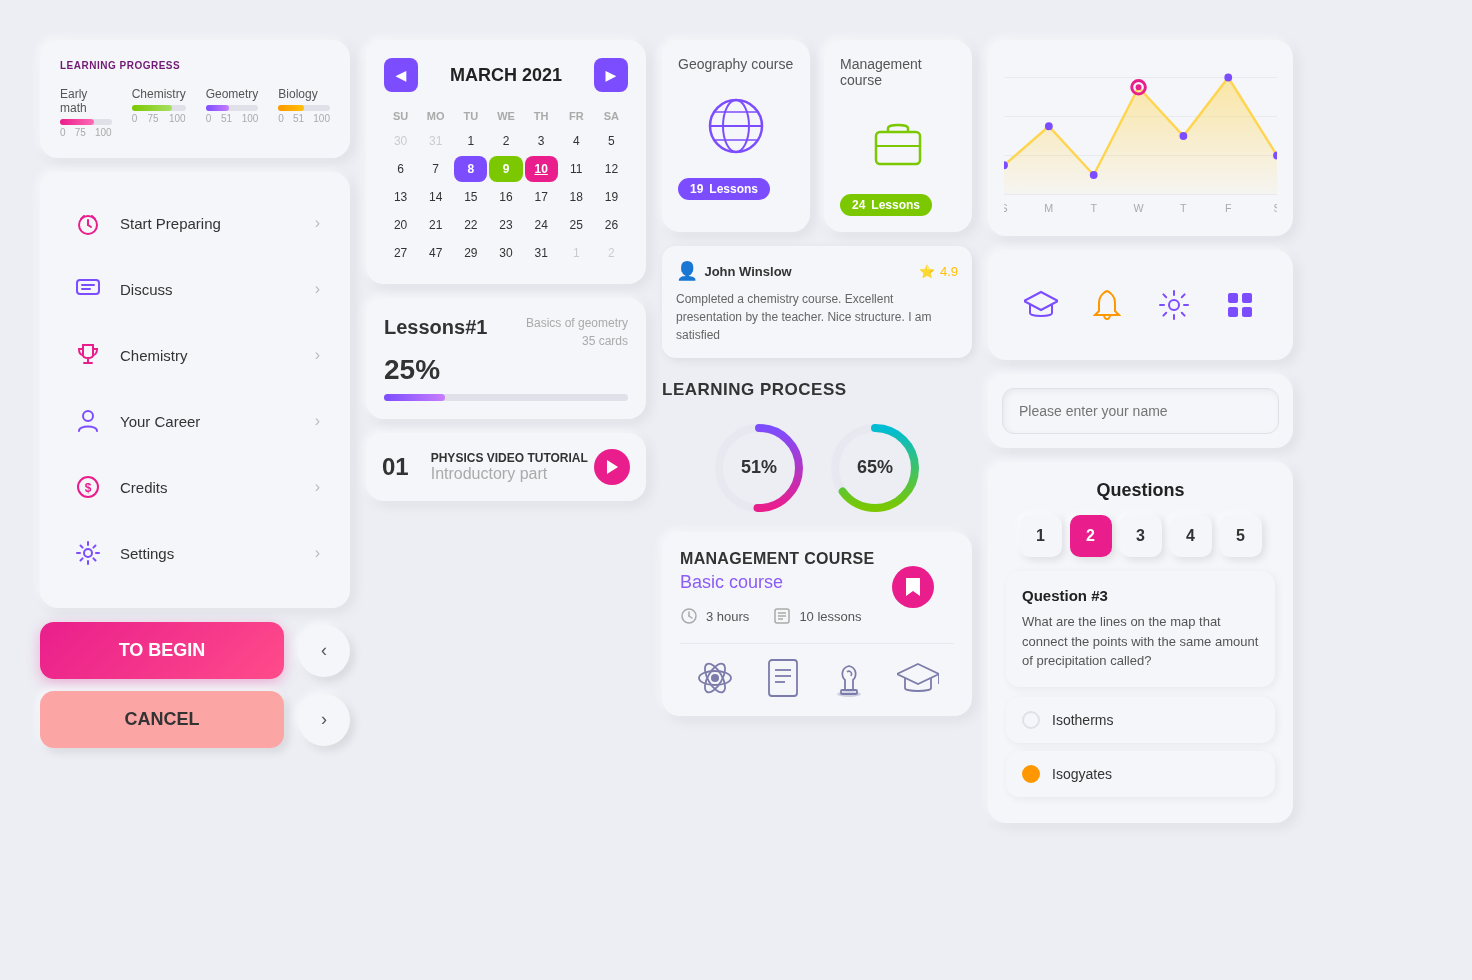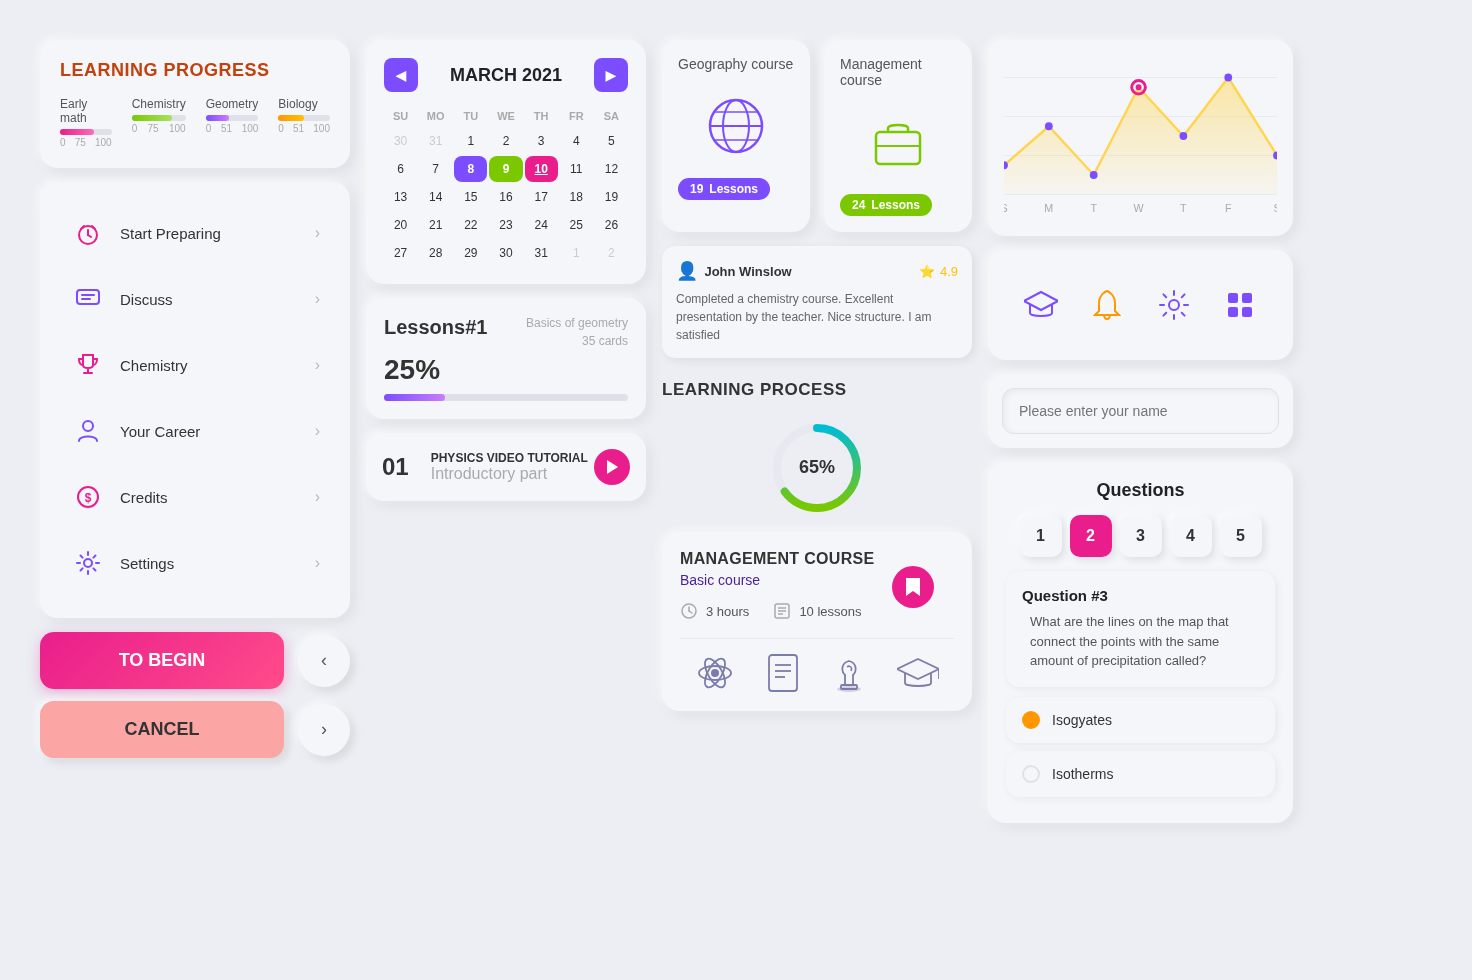--- a/index.html
+++ b/index.html
@@ -18,21 +18,21 @@
       background: #f5f6fa;
       border-radius: 18px;
       box-shadow: 4px 4px 14px rgba(0,0,0,0.07), -2px -2px 8px rgba(255,255,255,0.8);
       padding: 20px;
     }
     
     .learning-progress { grid-column: 1; grid-row: 1; }
     .nav-menu { grid-column: 1; grid-row: 2 / 4; }
 
     
-    .lp-title { font-size: 18px; font-weight: 700; color: #c2410c; letter-spacing: 0.5px; margin-bottom: 16px; }
+    .lp-title { font-size: 10px; font-weight: 700; color: #701a75; letter-spacing: 0.5px; margin-bottom: 16px; }
     .progress-grid { display: grid; grid-template-columns: 1fr 1fr 1fr 1fr; gap: 10px 20px; }
     .progress-item label { font-size: 12px; color: #555; display: block; margin-bottom: 4px; }
     .progress-bar-bg { background: #e0e0e8; border-radius: 4px; height: 6px; width: 100%; margin-bottom: 2px; }
     .progress-bar-fill { height: 6px; border-radius: 4px; }
     .bar-pink { background: linear-gradient(90deg, #e91e8c, #ff6bb5); }
     .bar-green { background: linear-gradient(90deg, #7bc800, #a8e063); }
     .bar-purple { background: linear-gradient(90deg, #7c4dff, #c77dff); }
     .bar-orange { background: linear-gradient(90deg, #ff9800, #ffc107); }
     .progress-labels { display: flex; justify-content: space-between; font-size: 10px; color: #aaa; margin-top: 2px; }
 
@@ -108,21 +108,21 @@
     .q-num {
       width: 42px; height: 42px; border-radius: 10px; display: flex; align-items: center;
       justify-content: center; font-size: 16px; font-weight: 600;
       background: #f5f6fa; color: #333;
       box-shadow: 3px 3px 8px rgba(0,0,0,0.1), -2px -2px 6px rgba(255,255,255,0.8);
       cursor: pointer;
     }
     .q-num.active { background: #e91e8c; color: white; }
     .question-box { background: #f5f6fa; border-radius: 14px; padding: 16px; margin-bottom: 10px; box-shadow: 2px 2px 8px rgba(0,0,0,0.06); }
     .q-number-label { font-size: 15px; font-weight: 700; color: #222; margin-bottom: 8px; }
-    .q-text { font-size: 13px; color: #555; line-height: 1.5; margin-left: 8px; }
+    .q-text { font-size: 13px; color: #555; line-height: 1.5; }
     .answer-option { background: #f5f6fa; border-radius: 14px; padding: 14px 16px; margin-bottom: 8px; display: flex; align-items: center; gap: 12px; box-shadow: 2px 2px 8px rgba(0,0,0,0.06); cursor: pointer; }
     .answer-dot { width: 18px; height: 18px; border-radius: 50%; border: 2px solid #e0e0e8; }
     .answer-dot.orange { background: #ff9800; border-color: #ff9800; }
     .answer-text { font-size: 14px; color: #333; }
 
     
     .lesson-num { font-size: 20px; font-weight: 700; color: #333; }
     .lesson-percent { font-size: 28px; font-weight: 700; color: #333; margin: 6px 0; }
     .lesson-bar-bg { background: #e0e0e8; border-radius: 4px; height: 7px; margin-top: 8px; }
     .lesson-bar-fill { height: 7px; border-radius: 4px; background: linear-gradient(90deg, #7c4dff, #c77dff); }
@@ -131,21 +131,21 @@
     
     .video-num { font-size: 24px; font-weight: 700; color: #333; }
     .video-info { flex: 1; margin-left: 12px; }
     .video-title-text { font-size: 12px; font-weight: 700; color: #333; text-transform: uppercase; }
     .video-sub { font-size: 16px; color: #aaa; }
     .video-play { width: 36px; height: 36px; background: #e91e8c; border-radius: 50%; display: flex; align-items: center; justify-content: center; cursor: pointer; }
     .video-row { display: flex; align-items: center; }
 
     
     .mgmt-title { font-size: 16px; font-weight: 700; color: #333; text-transform: uppercase; letter-spacing: 0.3px; }
-    .mgmt-sub { font-size: 14px; color: #4c1d95; margin: 4px 0 14px; }
+    .mgmt-sub { font-size: 18px; color: #8b5cf6; margin: 4px 0 14px; }
     .mgmt-stats { display: flex; gap: 24px; }
     .mgmt-stat { display: flex; align-items: center; gap: 8px; font-size: 13px; color: #555; }
     .mgmt-bookmark {
       width: 42px; height: 42px; background: #e91e8c; border-radius: 50%;
       display: flex; align-items: center; justify-content: center;
       position: absolute; right: 20px; top: 16px; cursor: pointer;
     }
     .mgmt-icons-row { display: flex; justify-content: space-around; margin-top: 18px; padding-top: 14px; border-top: 1px solid #e8e8f0; }
     .mgmt-icon { display: flex; align-items: center; justify-content: center; font-size: 28px; color: #7c7caa; cursor: pointer; }
     .mgmt-header { position: relative; }
@@ -360,21 +360,21 @@
 
         <div class="cal-day">20</div>
         <div class="cal-day">21</div>
         <div class="cal-day">22</div>
         <div class="cal-day">23</div>
         <div class="cal-day">24</div>
         <div class="cal-day">25</div>
         <div class="cal-day">26</div>
 
         <div class="cal-day">27</div>
-        <div class="cal-day">28</div>
+        <div class="cal-day">47</div>
         <div class="cal-day">29</div>
         <div class="cal-day">30</div>
         <div class="cal-day">31</div>
         <div class="cal-day other-month">1</div>
         <div class="cal-day other-month">2</div>
       </div>
     </div>
 
     <div class="card" style="padding:18px;">
       <div class="lesson-top">
@@ -461,20 +461,33 @@
         </div>
         <div class="review-text">Completed a chemistry course. Excellent presentation by the teacher. Nice structure. I am satisfied</div>
       </div>
 
       <div style="padding:12px 0 8px;">
         <div class="lp-section-title">LEARNING PROCESS</div>
       </div>
 
       <div style="display:flex;gap:16px;justify-content:center;">
 
+        <div style="display:flex;flex-direction:column;align-items:center;">
+          <svg width="100" height="100" viewBox="0 0 100 100">
+            <circle cx="50" cy="50" r="40" fill="none" stroke="#e8e8f0" stroke-width="8"></circle>
+            <circle cx="50" cy="50" r="40" fill="none" stroke="url(#grad1)" stroke-width="8" stroke-dasharray="127 251" stroke-dashoffset="0" stroke-linecap="round" transform="rotate(-90 50 50)"></circle>
+            <defs>
+              <linearGradient id="grad1" x1="0%" y1="0%" x2="100%" y2="0%">
+                <stop offset="0%" stop-color="#e91e8c"></stop>
+                <stop offset="100%" stop-color="#7c4dff"></stop>
+              </linearGradient>
+            </defs>
+            <text x="50" y="55" text-anchor="middle" font-size="18" font-weight="700" fill="#333">51%</text>
+          </svg>
+        </div>
 
         <div style="display:flex;flex-direction:column;align-items:center;">
           <svg width="100" height="100" viewBox="0 0 100 100">
             <circle cx="50" cy="50" r="40" fill="none" stroke="#e8e8f0" stroke-width="8"></circle>
             <circle cx="50" cy="50" r="40" fill="none" stroke="url(#grad2)" stroke-width="8" stroke-dasharray="163 251" stroke-dashoffset="0" stroke-linecap="round" transform="rotate(-90 50 50)"></circle>
             <defs>
               <linearGradient id="grad2" x1="0%" y1="0%" x2="100%" y2="0%">
                 <stop offset="0%" stop-color="#7bc800"></stop>
                 <stop offset="100%" stop-color="#00bcd4"></stop>
               </linearGradient>
@@ -631,24 +644,24 @@
         <div class="q-num active">2</div>
         <div class="q-num">3</div>
         <div class="q-num">4</div>
         <div class="q-num">5</div>
       </div>
       <div class="question-box">
         <div class="q-number-label">Question #3</div>
         <div class="q-text">What are the lines on the map that connect the points with the same amount of precipitation called?</div>
       </div>
       <div class="answer-option">
+        <div class="answer-dot"></div>
+        <span class="answer-text">Isotherms</span>
+      </div>
+      <div class="answer-option">
         <div class="answer-dot orange"></div>
         <span class="answer-text">Isogyates</span>
       </div>
-      <div class="answer-option">
-        <div class="answer-dot"></div>
-        <span class="answer-text">Isotherms</span>
-      </div>
     </div>
 
   </div>
 
 </div>
 
 </body></html>

